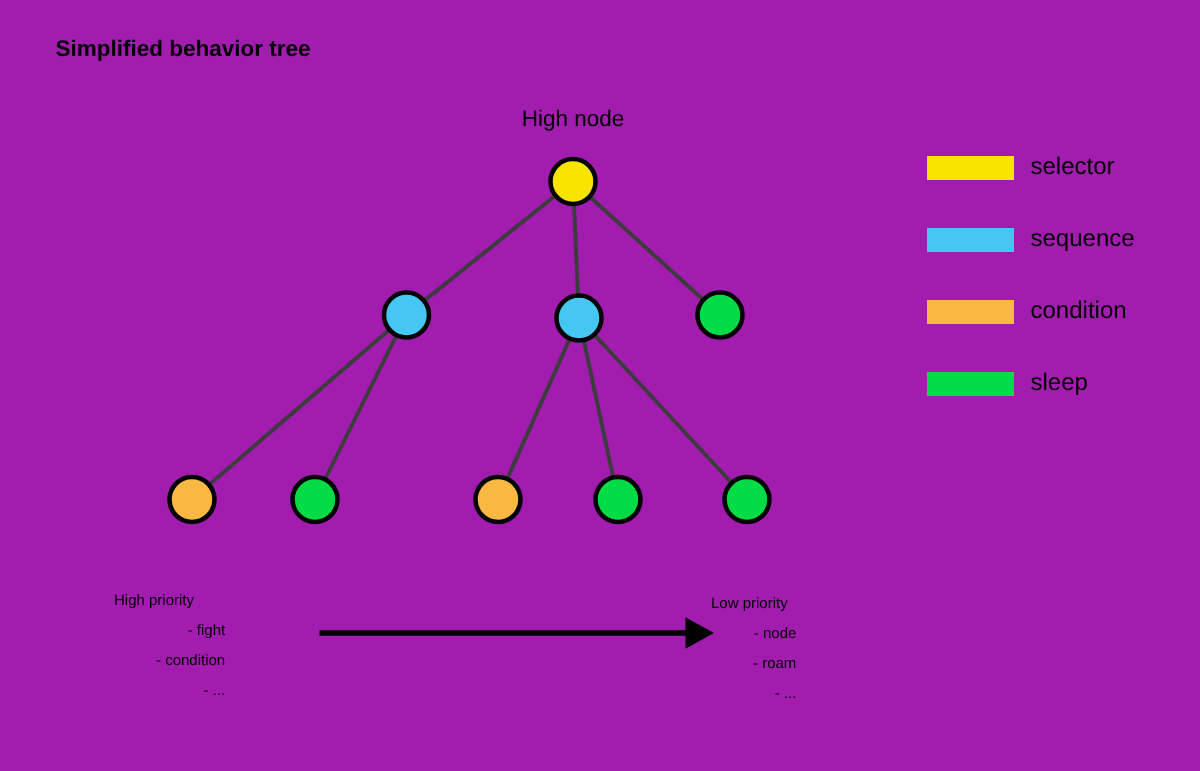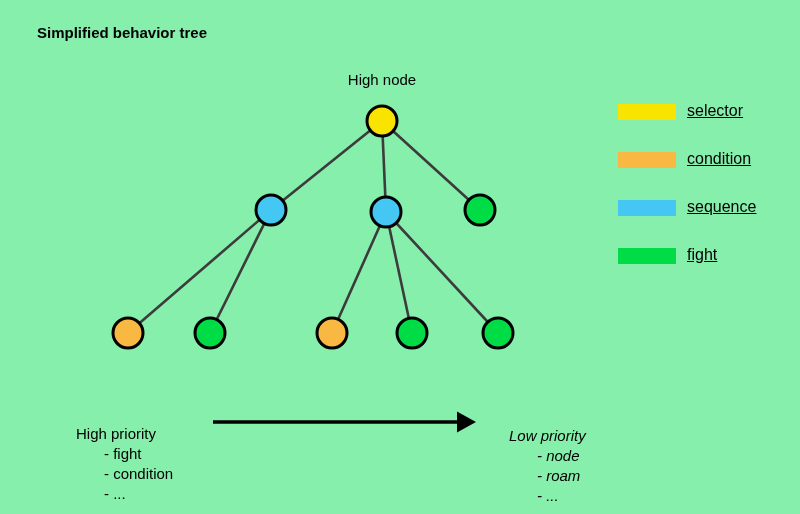--- a/index.html
+++ b/index.html
@@ -4,21 +4,21 @@
 <style>
   html, body {
     margin: 0;
     padding: 0;
     background: #ffffff;
   }
   #canvas {
     position: relative;
     width: 800px;
     height: 514px;
-    background: #86efac;
+    background: #a21caf;
     overflow: hidden;
     font-family: "Liberation Sans", sans-serif;
     color: #000000;
   }
   #page-title {
     position: absolute;
     left: 37px;
     top: 24px;
     font-size: 15px;
     font-weight: bold;
@@ -53,43 +53,41 @@
   .arrow-head {
     fill: #000000;
   }
   #legend {
     position: absolute;
     left: 618px;
     top: 103px;
   }
   .legend-row {
     display: flex;
-    align-items: flex-end;
+    align-items: center;
     height: 17px;
     margin-bottom: 31px;
-    text-decoration: underline;
   }
   .legend-swatch {
     display: block;
     flex: 0 0 auto;
   }
   .legend-label {
     font-size: 16px;
     margin-left: 11px;
     white-space: nowrap;
   }
   .priority-block {
     position: absolute;
-    font-size: 15px;
+    font-size: 10px;
     line-height: 20px;
-    margin-top: 33px;
   }
   #priority-high { left: 76px;  top: 391px; }
-  #priority-low  { left: 509px; top: 393px; font-style: italic; }
-  .priority-items { margin-left: 28px; }
+  #priority-low  { left: 474px; top: 393px; }
+  .priority-items { margin-left: 28px; text-align: right; }
   .priority-item { white-space: nowrap; }
 </style>
 </head>
 <body>
 
 <div id="canvas">
 
   <div id="page-title">Simplified behavior tree</div>
 
   <div id="root-node-label">High node</div>
@@ -121,35 +119,35 @@
 
   <div id="legend">
     <div class="legend-row">
       <svg class="legend-swatch" width="58" height="16">
         <rect width="58" height="16" fill="#F9E400"></rect>
       </svg>
       <span class="legend-label">selector</span>
     </div>
     <div class="legend-row">
       <svg class="legend-swatch" width="58" height="16">
+        <rect width="58" height="16" fill="#45C7F3"></rect>
+      </svg>
+      <span class="legend-label">sequence</span>
+    </div>
+    <div class="legend-row">
+      <svg class="legend-swatch" width="58" height="16">
         <rect width="58" height="16" fill="#F9B842"></rect>
       </svg>
       <span class="legend-label">condition</span>
     </div>
     <div class="legend-row">
       <svg class="legend-swatch" width="58" height="16">
-        <rect width="58" height="16" fill="#45C7F3"></rect>
-      </svg>
-      <span class="legend-label">sequence</span>
-    </div>
-    <div class="legend-row">
-      <svg class="legend-swatch" width="58" height="16">
         <rect width="58" height="16" fill="#00DC46"></rect>
       </svg>
-      <span class="legend-label">fight</span>
+      <span class="legend-label">sleep</span>
     </div>
   </div>
 
   <div id="priority-high" class="priority-block">
     <div>High priority</div>
     <div class="priority-items">
       <div class="priority-item">- fight</div>
       <div class="priority-item">- condition</div>
       <div class="priority-item">- ...</div>
     </div>

